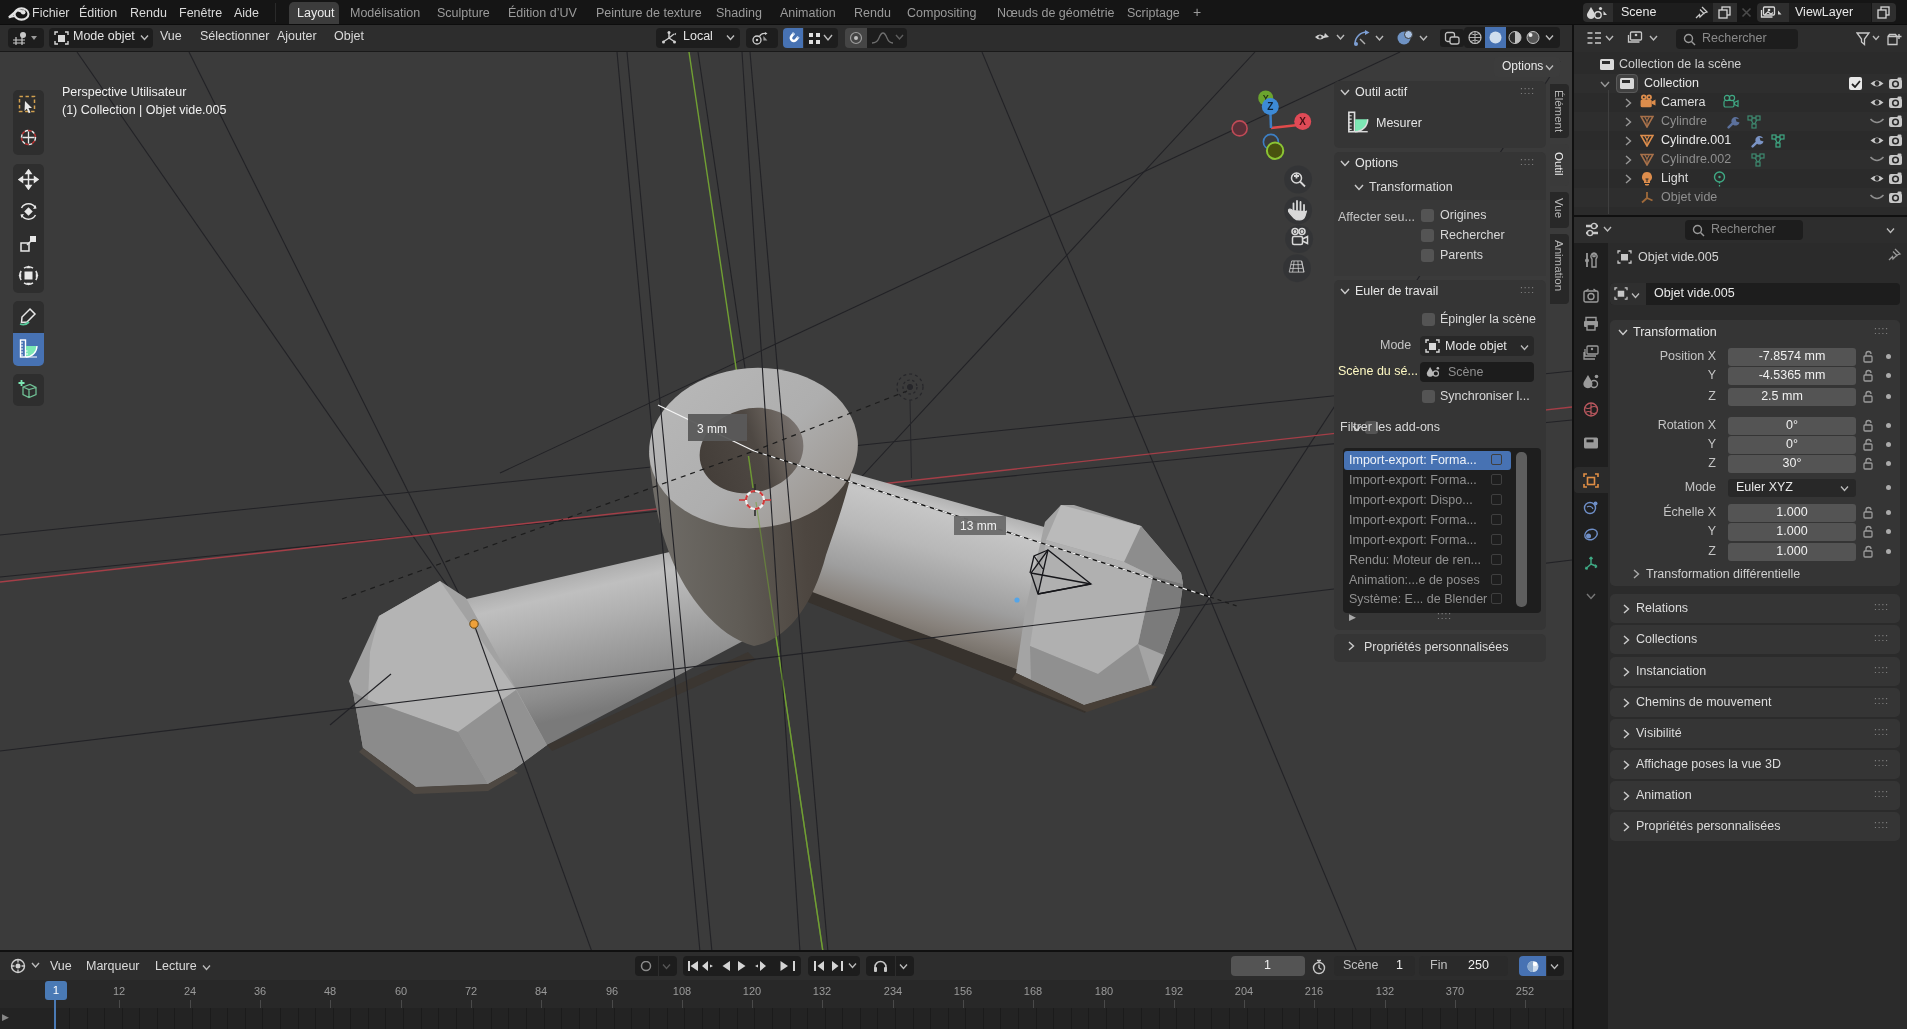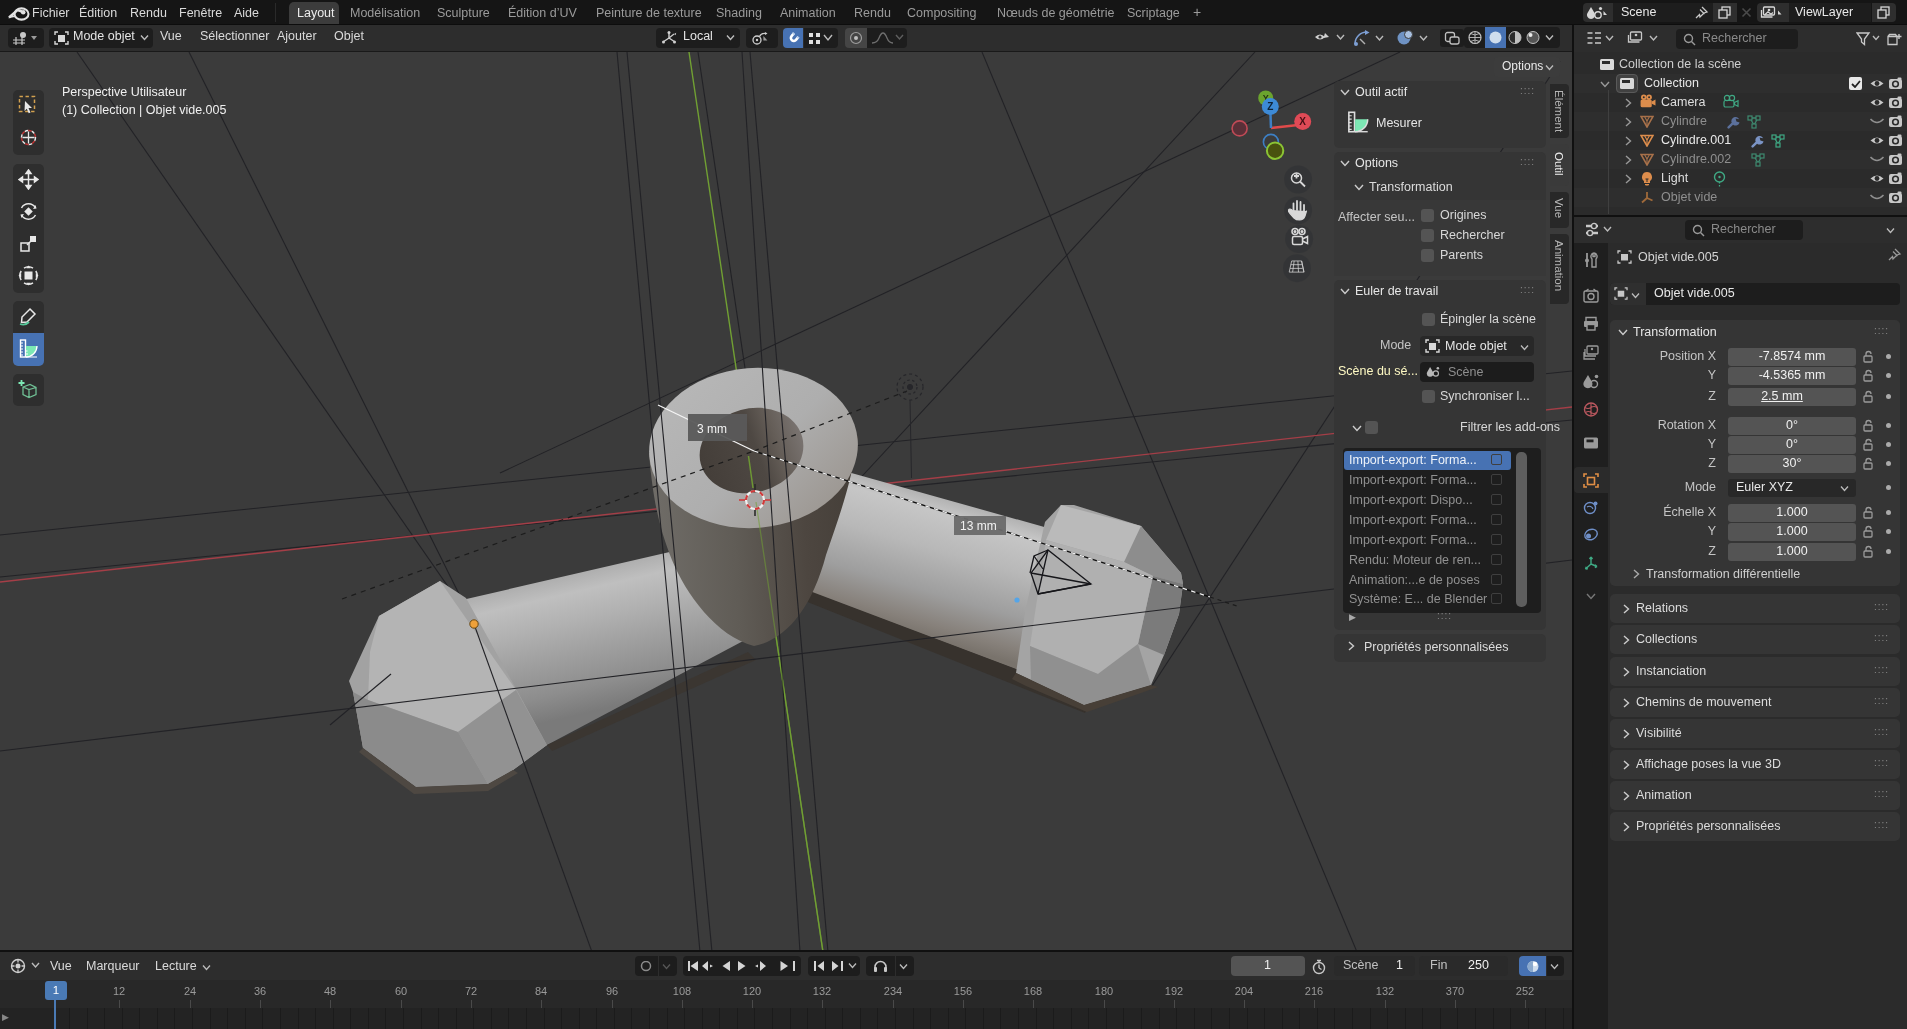--- a/index.html
+++ b/index.html
@@ -460,21 +460,21 @@
           <circle cx="12" cy="9" r="3.2" fill="none" stroke="#b8b8b8" stroke-width="1.4"></circle>
           <circle cx="14.5" cy="2.5" r="1.6" fill="#b8b8b8"></circle>
         </svg>
   <div class="txt" style="left:1448px;top:313px;font-size:12.5px;color:#8f8f8f;">Scène</div>
   <div class="abs" style="left:1422px;top:338px;width:13px;height:13px;background:#545454;border-radius:3px;"></div>
   <div class="txt" style="left:1440px;top:337px;font-size:12.5px;color:#d8d8d8;">Synchroniser l...</div>
   <svg class="abs" style="left:1352px;top:372px;" width="10" height="8" viewBox="0 0 10 8">
           <path d="M1 2 L5 6.5 L9 2" stroke="#ccc" stroke-width="1.4" fill="none"></path>
         </svg>
   <div class="abs" style="left:1365px;top:369px;width:13px;height:13px;background:#545454;border-radius:3px;"></div>
-  <div class="txt" style="left:1460px;top:368px;font-size:12.5px;color:#d8d8d8;">Filtrer les add-ons</div>
+  <div class="txt" style="left:1340px;top:368px;font-size:12.5px;color:#d8d8d8;">Filtrer les add-ons</div>
   <div class="abs" style="left:1343px;top:396px;width:198px;height:165px;background:#1e1e1e;border-radius:4px;"></div>
   <div class="abs" style="left:1344px;top:399px;width:167px;height:19px;background:#4772b3;border-radius:3px;"></div>
   <div class="txt" style="left:1349px;top:401px;font-size:12.5px;color:#eef3fa;">Import-export: Forma...</div>
   <div class="txt" style="left:1349px;top:421px;font-size:12.5px;color:#909090;">Import-export: Forma...</div>
   <div class="txt" style="left:1349px;top:441px;font-size:12.5px;color:#909090;">Import-export: Dispo...</div>
   <div class="txt" style="left:1349px;top:461px;font-size:12.5px;color:#909090;">Import-export: Forma...</div>
   <div class="txt" style="left:1349px;top:481px;font-size:12.5px;color:#909090;">Import-export: Forma...</div>
   <div class="txt" style="left:1349px;top:501px;font-size:12.5px;color:#909090;">Rendu: Moteur de ren...</div>
   <div class="txt" style="left:1349px;top:521px;font-size:12.5px;color:#909090;">Animation:...e de poses</div>
   <div class="txt" style="left:1349px;top:540px;font-size:12.5px;color:#909090;">Système: E... de Blender</div>
@@ -1076,21 +1076,21 @@
       <div class="txt" style="left:0px;top:151px;width:142px;text-align:right;font-size:12.5px;color:#c4c4c4;">Y</div>
       <div class="abs" style="left:154px;top:150px;width:128px;height:17.5px;background:#545454;border-radius:3px;"></div>
       <div class="txt" style="left:154px;top:151px;width:128px;text-align:center;font-size:12.5px;color:#f0f0f0;">-4.5365 mm</div>
       <svg class="abs" style="left:288px;top:152px;" width="12" height="13" viewBox="0 0 12 13">
         <rect x="2" y="6" width="8" height="6" rx="1" fill="none" stroke="#9a9a9a" stroke-width="1.3"></rect>
         <path d="M4 6 V4 a2.5 2.5 0 0 1 5 0" fill="none" stroke="#9a9a9a" stroke-width="1.3"></path>
       </svg>
       <div class="abs" style="left:312px;top:156px;width:5px;height:5px;border-radius:3px;background:#ababab;"></div>
       <div class="txt" style="left:0px;top:172px;width:142px;text-align:right;font-size:12.5px;color:#c4c4c4;">Z</div>
       <div class="abs" style="left:154px;top:171px;width:128px;height:17.5px;background:#545454;border-radius:3px;"></div>
-      <div class="txt" style="left:154px;top:172px;width:108px;text-align:center;font-size:12.5px;color:#f0f0f0;text-decoration:underline;">2.5 mm</div>
+      <div class="txt" style="left:154px;top:172px;width:108px;text-align:center;font-size:12.5px;color:#f0f0f0;">2.5 mm</div>
       <svg class="abs" style="left:288px;top:173px;" width="12" height="13" viewBox="0 0 12 13">
         <rect x="2" y="6" width="8" height="6" rx="1" fill="none" stroke="#9a9a9a" stroke-width="1.3"></rect>
         <path d="M4 6 V4 a2.5 2.5 0 0 1 5 0" fill="none" stroke="#9a9a9a" stroke-width="1.3"></path>
       </svg>
       <div class="abs" style="left:312px;top:177px;width:5px;height:5px;border-radius:3px;background:#ababab;"></div>
       <div class="txt" style="left:0px;top:201px;width:142px;text-align:right;font-size:12.5px;color:#c4c4c4;">Rotation X</div>
       <div class="abs" style="left:154px;top:200px;width:128px;height:17.5px;background:#545454;border-radius:3px;"></div>
       <div class="txt" style="left:154px;top:201px;width:128px;text-align:center;font-size:12.5px;color:#f0f0f0;">0°</div>
       <svg class="abs" style="left:288px;top:202px;" width="12" height="13" viewBox="0 0 12 13">
         <rect x="2" y="6" width="8" height="6" rx="1" fill="none" stroke="#9a9a9a" stroke-width="1.3"></rect>

